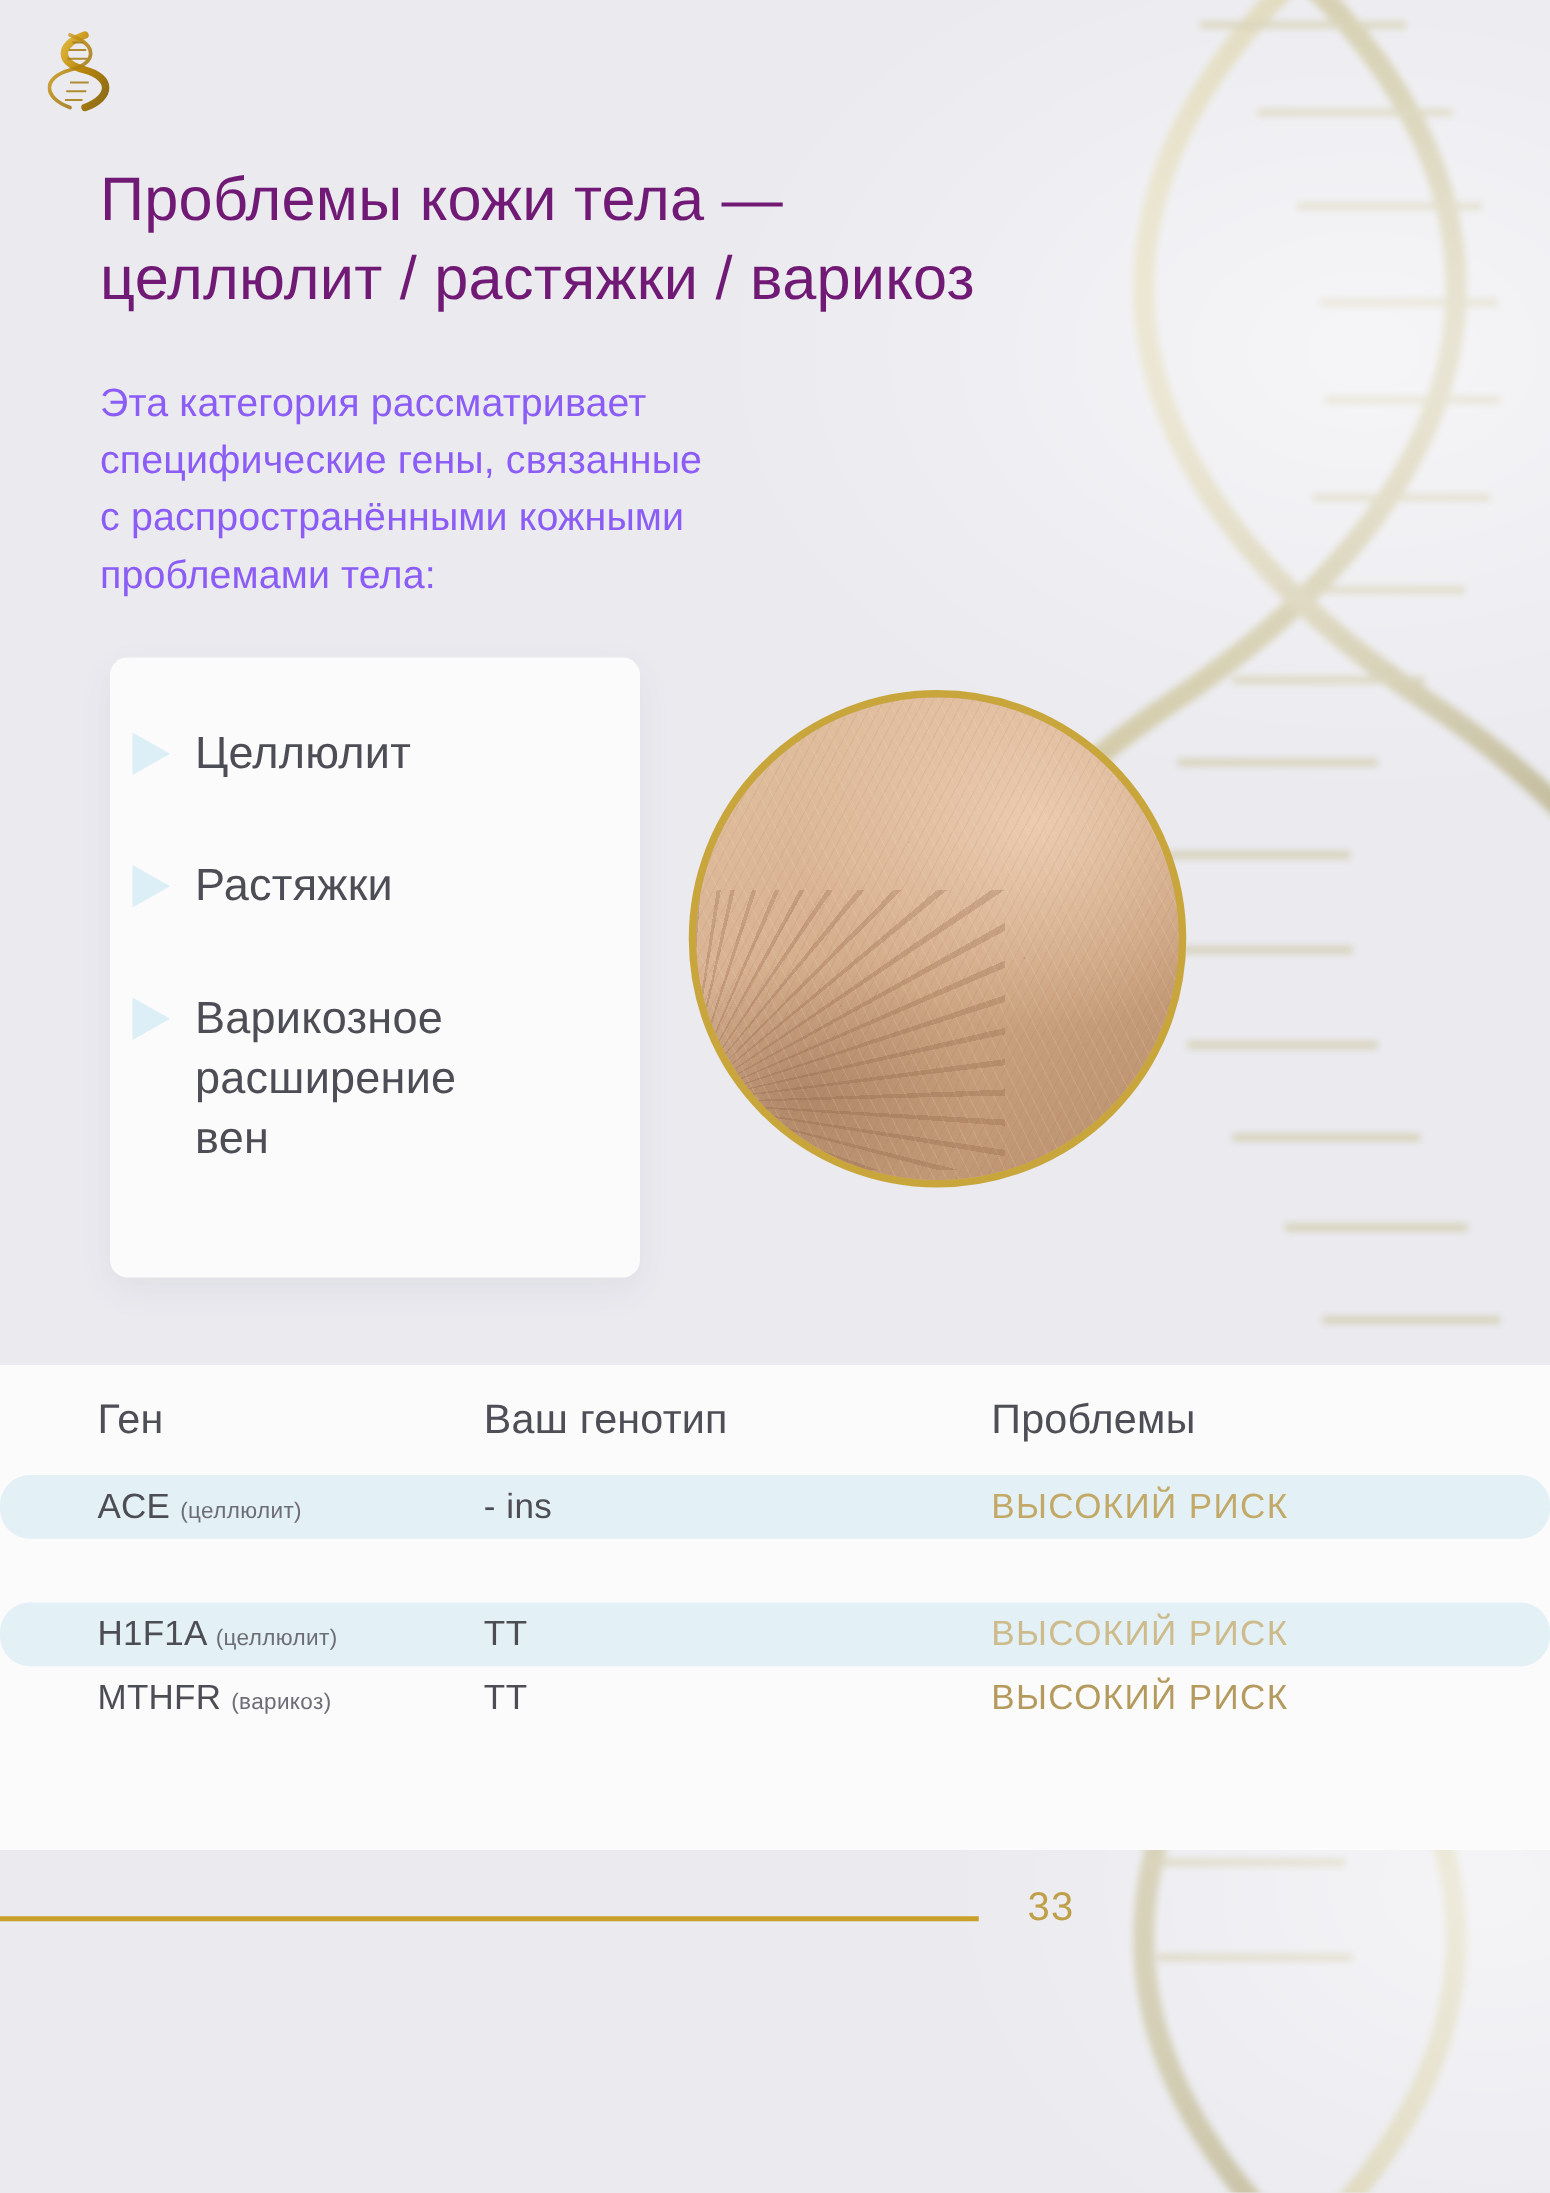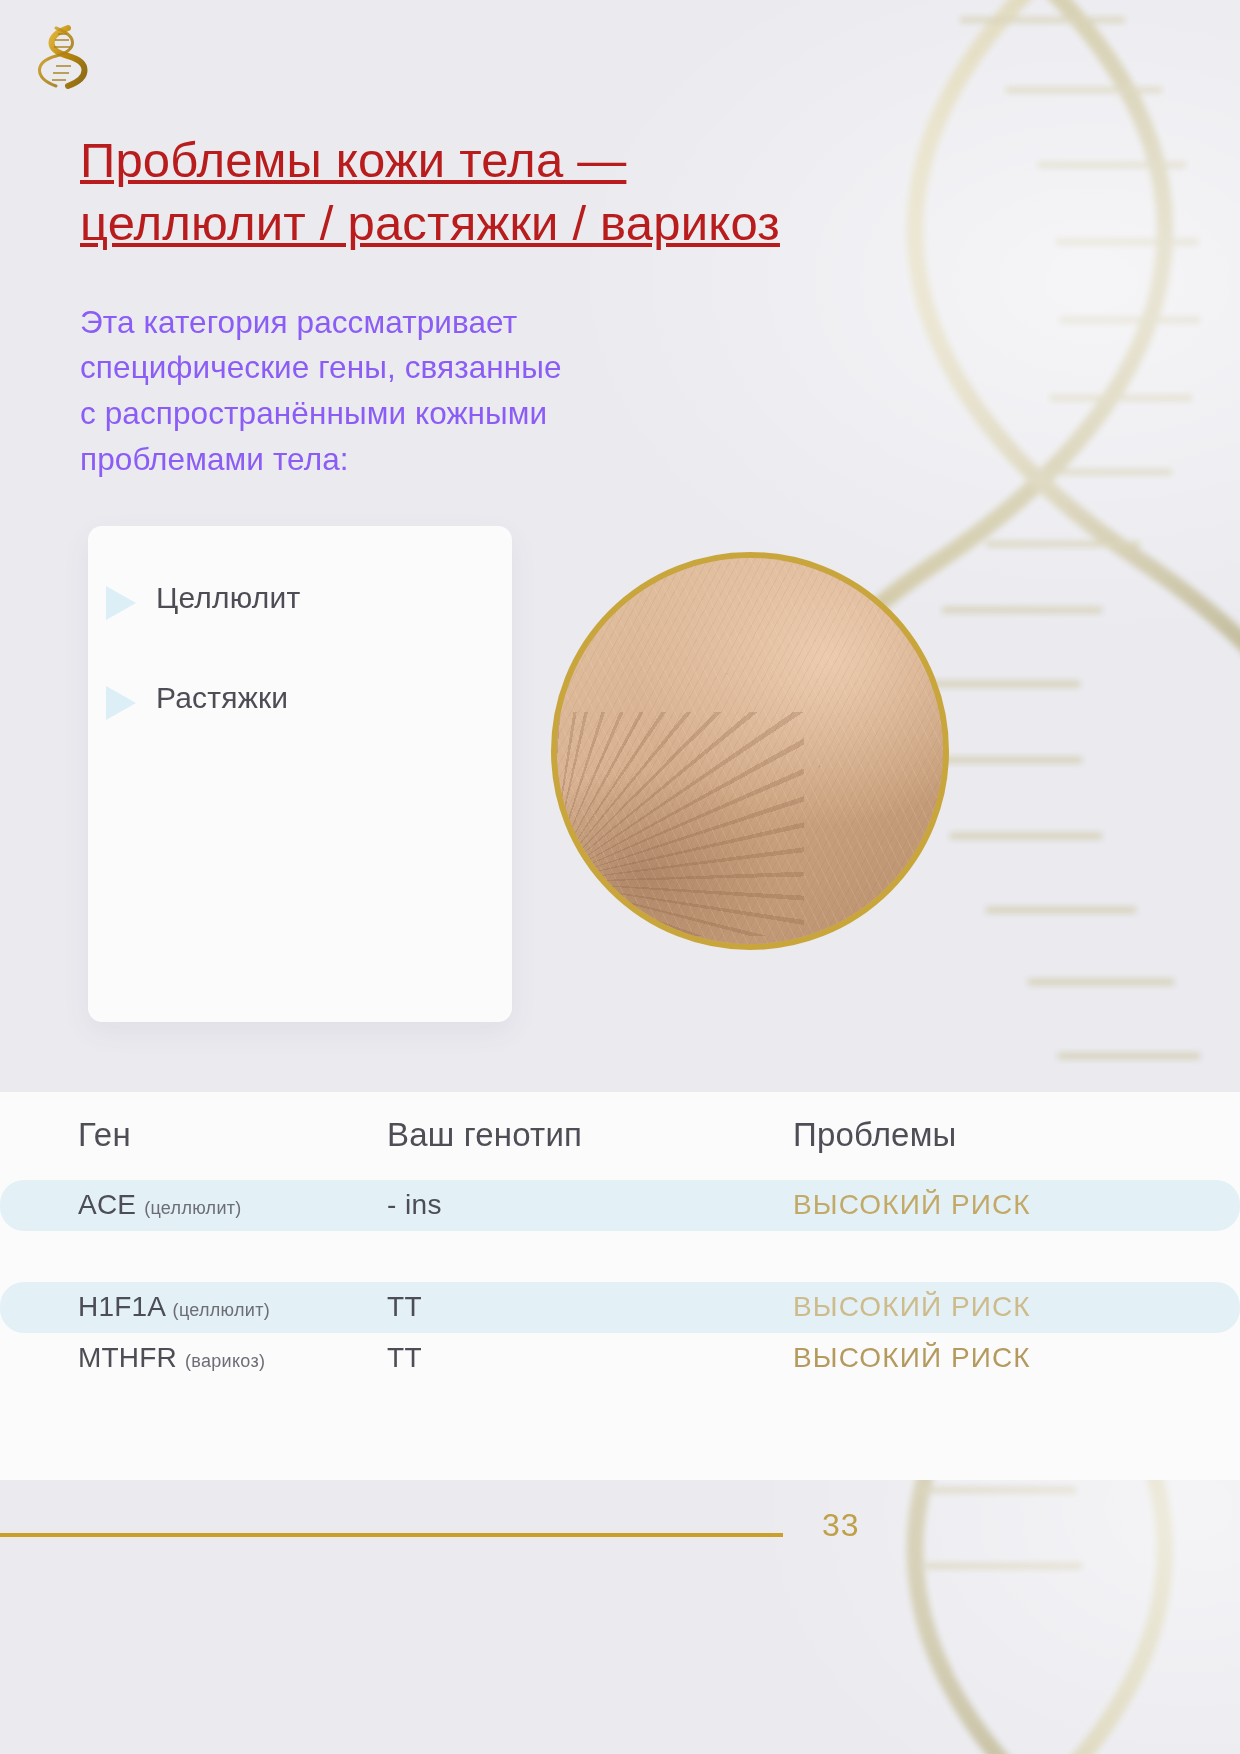--- a/index.html
+++ b/index.html
@@ -26,21 +26,21 @@
   }
 
   
   .logo{position:absolute;left:38px;top:22px;width:52px;height:70px;z-index:5;}
   .logo svg{width:100%;height:100%;display:block;}
 
   
   .page-title{
     position:absolute;left:80px;top:96px;width:900px;z-index:5;
     font-size:49px;line-height:1.29;font-weight:300;letter-spacing:.2px;
-    color:#b91c1c;white-space:pre-line;text-decoration:underline;
+    color:#701a75;white-space:pre-line;
   }
   .intro{
     position:absolute;left:80px;top:268px;width:760px;z-index:5;
     font-size:31.5px;line-height:1.46;font-weight:300;letter-spacing:.1px;
     color:#8b5cf6;white-space:pre-line;
   }
 
   
   .card{
     position:absolute;left:88px;top:526px;width:424px;height:496px;z-index:6;
@@ -49,21 +49,21 @@
   }
   .bullets{position:absolute;left:14px;top:52px;right:18px;}
   .bullet{display:flex;align-items:flex-start;margin-bottom:58px;}
   .bullet:last-child{margin-bottom:0;}
   .tri{
     width:0;height:0;flex:0 0 auto;margin:8px 20px 0 4px;
     border-top:17px solid transparent;border-bottom:17px solid transparent;
     border-left:30px solid #dceef6;
   }
   .bullet-label{
-    font-size:30px;line-height:1.33;font-weight:300;color:#4d4d55;
+    font-size:36px;line-height:1.33;font-weight:300;color:#4d4d55;
     letter-spacing:.2px;white-space:pre-line;
   }
 
   
   .photo-circle{
     position:absolute;left:551px;top:552px;width:398px;height:398px;z-index:7;
     border-radius:50%;border:6px solid #c9a63c;box-sizing:border-box;
     overflow:hidden;background:#cfa787;
   }
   .photo-circle .skin{
@@ -208,20 +208,26 @@
 <div class="card">
   <div class="bullets">
     <div class="bullet">
       <span class="tri"></span>
       <span class="bullet-label">Целлюлит</span>
     </div>
     <div class="bullet">
       <span class="tri"></span>
       <span class="bullet-label">Растяжки</span>
     </div>
+    <div class="bullet">
+      <span class="tri"></span>
+      <span class="bullet-label">Варикозное
+расширение
+вен</span>
+    </div>
   </div>
 </div>
 
 <div class="photo-circle">
   <div class="skin"></div>
   <div class="fold"></div>
   <div class="crease"></div>
   <div class="speck"></div>
 </div>
 

